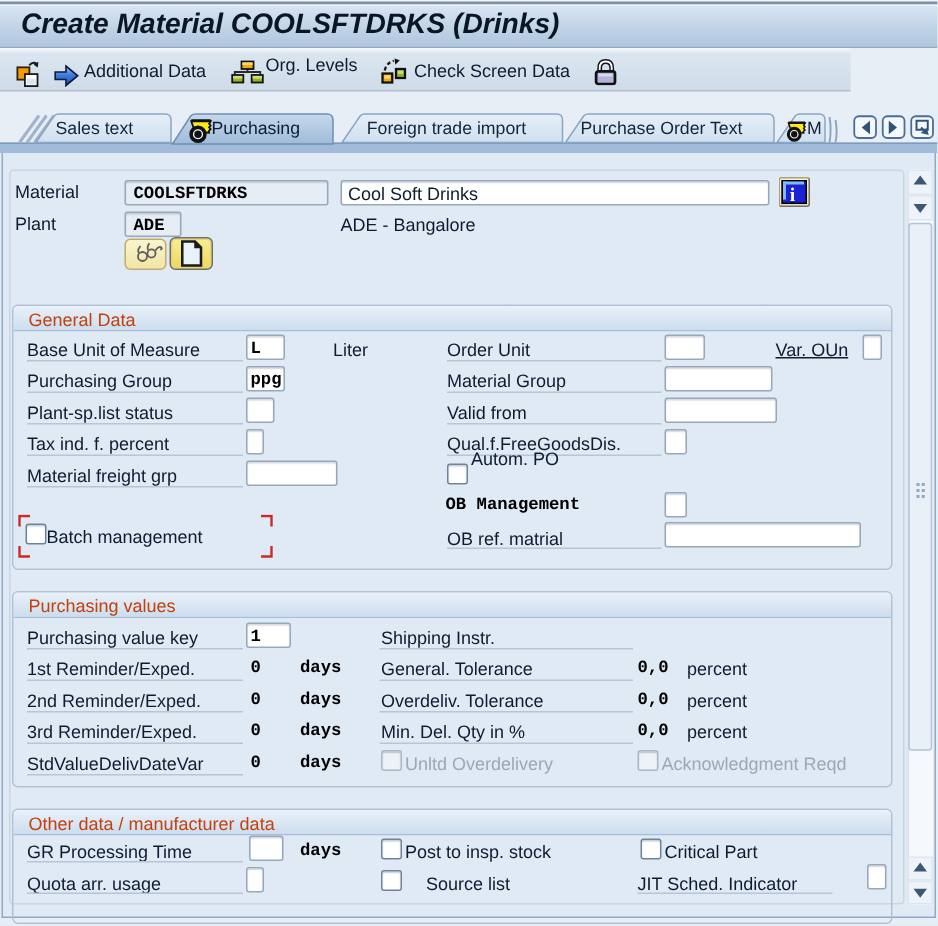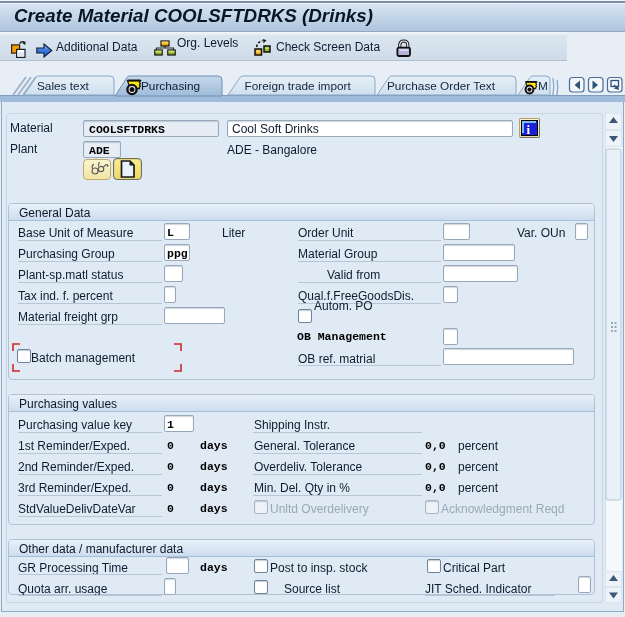--- a/index.html
+++ b/index.html
@@ -7,21 +7,21 @@
 .lbl{position:absolute;font-size:12px;color:#0e1c30;white-space:nowrap;}
 .mono{position:absolute;font-family:"Liberation Mono",monospace;font-weight:bold;font-size:11.5px;color:#000;white-space:nowrap;}
 .inp{position:absolute;background:#fff;border:1px solid #98a8ba;border-radius:2px;box-sizing:border-box;box-shadow:inset 0 1px 1px rgba(120,140,160,0.35);}
 .ro{background:#e7edf4;}
 .ul{position:absolute;height:1px;background:#b7c6d4;}
 .cb{position:absolute;width:12px;height:12px;background:#fff;border:1px solid #6e8499;border-radius:2px;box-sizing:content-box;box-shadow:inset 0 1px 1px rgba(110,130,150,0.4);}
 .cbg{border-color:#a9b8c6;background:#eef2f6;}
 .glbl{color:#9aa8b6;}
 .grp{position:absolute;border:1px solid #b1c2d5;border-radius:4px;box-sizing:border-box;}
 .gtitle{position:absolute;left:0;top:0;right:0;height:16px;background:linear-gradient(#e9f1f9,#cdddee);border-bottom:1px solid #a6bed8;border-radius:3px 3px 0 0;}
-.gtext{position:absolute;left:10px;top:2px;font-size:12px;color:#0f172a;}
+.gtext{position:absolute;left:10px;top:2px;font-size:12px;color:#c2410c;}
 </style></head>
 <body>
 
 <div class="abs" style="left:0;top:0;width:625px;height:2px;background:#f3f7fb;"></div>
 <div class="abs" style="left:0;top:1px;width:625px;height:2px;background:#7d8ea8;"></div>
 <div class="abs" style="left:0;top:3px;width:625px;height:1px;background:#eef3f8;"></div>
 <div class="abs" style="left:0;top:4px;width:625px;height:27px;background:linear-gradient(#d7e4f2,#aec6de);border-bottom:1px solid #93a7c0;">
   <div class="abs" style="left:14px;top:1px;font-size:18.8px;font-weight:bold;font-style:italic;color:#0a1526;">Create Material COOLSFTDRKS (Drinks)</div>
 </div>
 
@@ -175,34 +175,34 @@
     <div class="gtext">General Data</div>
 </div>
 <div class="lbl" style="left:18px;top:226px;">Base Unit of Measure</div>
 <div class="ul" style="left:18px;top:240px;width:144px;"></div>
 <div class="inp" style="left:164px;top:223px;width:26px;height:17px;"></div>
 <div class="mono" style="left:167px;top:226px;">L</div>
 <div class="lbl" style="left:222px;top:226px;">Liter</div>
 <div class="lbl" style="left:298px;top:226px;">Order Unit</div>
 <div class="ul" style="left:298px;top:240px;width:143px;"></div>
 <div class="inp" style="left:443px;top:223px;width:27px;height:17px;"></div>
-<div class="lbl" style="left:517px;top:226px;">Var. OUn</div>
+<div class="lbl" style="left:517px;top:226px;text-decoration:underline;">Var. OUn</div>
 <div class="inp" style="left:575px;top:223px;width:13px;height:17px;"></div>
 <div class="lbl" style="left:18px;top:247px;">Purchasing Group</div>
 <div class="ul" style="left:18px;top:261px;width:144px;"></div>
 <div class="inp" style="left:164px;top:244px;width:26px;height:17px;"></div>
 <div class="mono" style="left:167px;top:247px;">ppg</div>
 <div class="lbl" style="left:298px;top:247px;">Material Group</div>
 <div class="ul" style="left:298px;top:261px;width:143px;"></div>
 <div class="inp" style="left:443px;top:244px;width:72px;height:17px;"></div>
 <div class="mono" style="left:448px;top:247px;margin-top:20px;">EC_PRODTS</div>
-<div class="lbl" style="left:18px;top:268px;">Plant-sp.matl status</div>
+<div class="lbl" style="left:18px;top:268px;">Plant-sp.list status</div>
 <div class="ul" style="left:18px;top:282px;width:144px;"></div>
 <div class="inp" style="left:164px;top:265px;width:19px;height:17px;"></div>
-<div class="lbl" style="left:298px;top:268px;margin-left:29px;">Valid from</div>
+<div class="lbl" style="left:298px;top:268px;">Valid from</div>
 <div class="ul" style="left:298px;top:282px;width:143px;"></div>
 <div class="inp" style="left:443px;top:265px;width:75px;height:17px;"></div>
 <div class="lbl" style="left:18px;top:289px;">Tax ind. f. percent</div>
 <div class="ul" style="left:18px;top:303px;width:144px;"></div>
 <div class="inp" style="left:164px;top:286px;width:12px;height:17px;"></div>
 <div class="lbl" style="left:298px;top:289px;">Qual.f.FreeGoodsDis.</div>
 <div class="ul" style="left:298px;top:303px;width:143px;"></div>
 <div class="inp" style="left:443px;top:286px;width:15px;height:17px;"></div>
 <div class="lbl" style="left:18px;top:310px;">Material freight grp</div>
 <div class="ul" style="left:18px;top:324px;width:144px;"></div>
@@ -262,21 +262,21 @@
 <div class="lbl" style="left:458px;top:481px;">percent</div>
 <div class="lbl" style="left:18px;top:502px;">StdValueDelivDateVar</div>
 <div class="ul" style="left:18px;top:516px;width:144px;"></div>
 <div class="mono" style="left:167px;top:502px;">0</div>
 <div class="mono" style="left:200px;top:502px;">days</div>
 <div class="cb cbg" style="left:254px;top:500px;"></div>
 <div class="lbl glbl" style="left:270px;top:502px;">Unltd Overdelivery</div>
 <div class="cb cbg" style="left:425px;top:500px;"></div>
 <div class="lbl glbl" style="left:441px;top:502px;">Acknowledgment Reqd</div>
 
-<div class="grp" style="left:8px;top:539px;width:587px;height:56px;">
+<div class="grp" style="left:8px;top:539px;width:587px;height:77px;">
   <div class="gtitle"></div>
     <div class="gtext">Other data / manufacturer data</div>
 </div>
 <div class="lbl" style="left:18px;top:561px;">GR Processing Time</div>
 <div class="ul" style="left:18px;top:574px;width:144px;"></div>
 <div class="inp" style="left:166px;top:557px;width:23px;height:17px;"></div>
 <div class="mono" style="left:200px;top:561px;">days</div>
 <div class="cb" style="left:254px;top:559px;"></div>
 <div class="lbl" style="left:270px;top:561px;">Post to insp. stock</div>
 <div class="cb" style="left:427px;top:559px;"></div>

